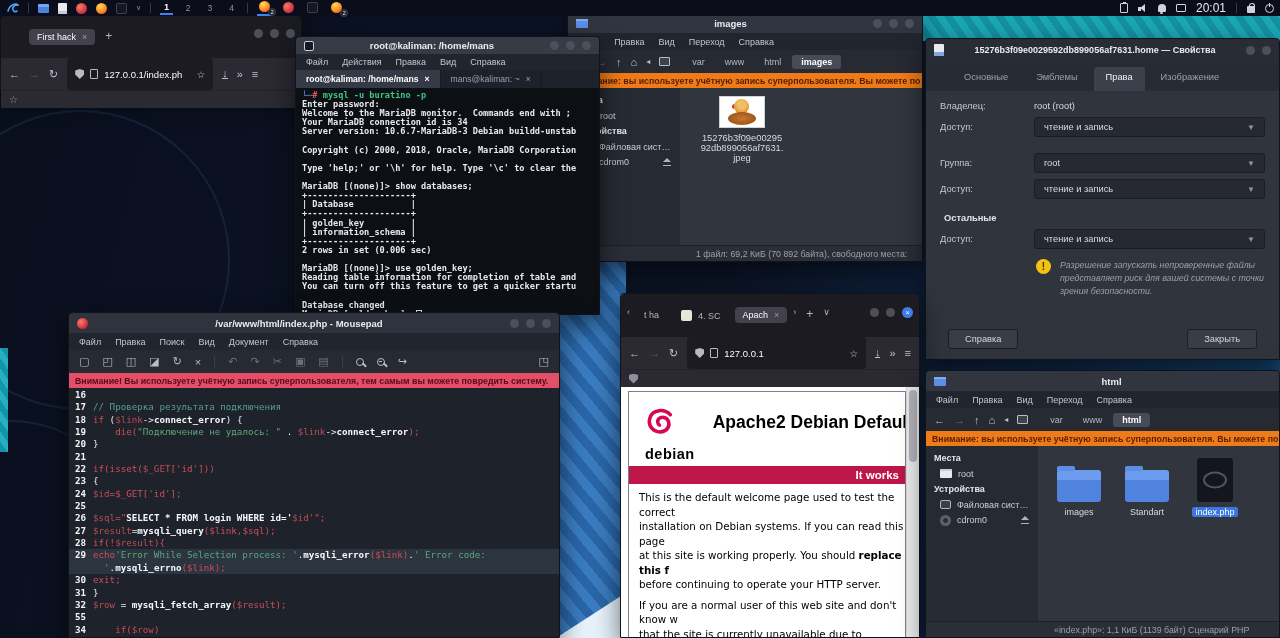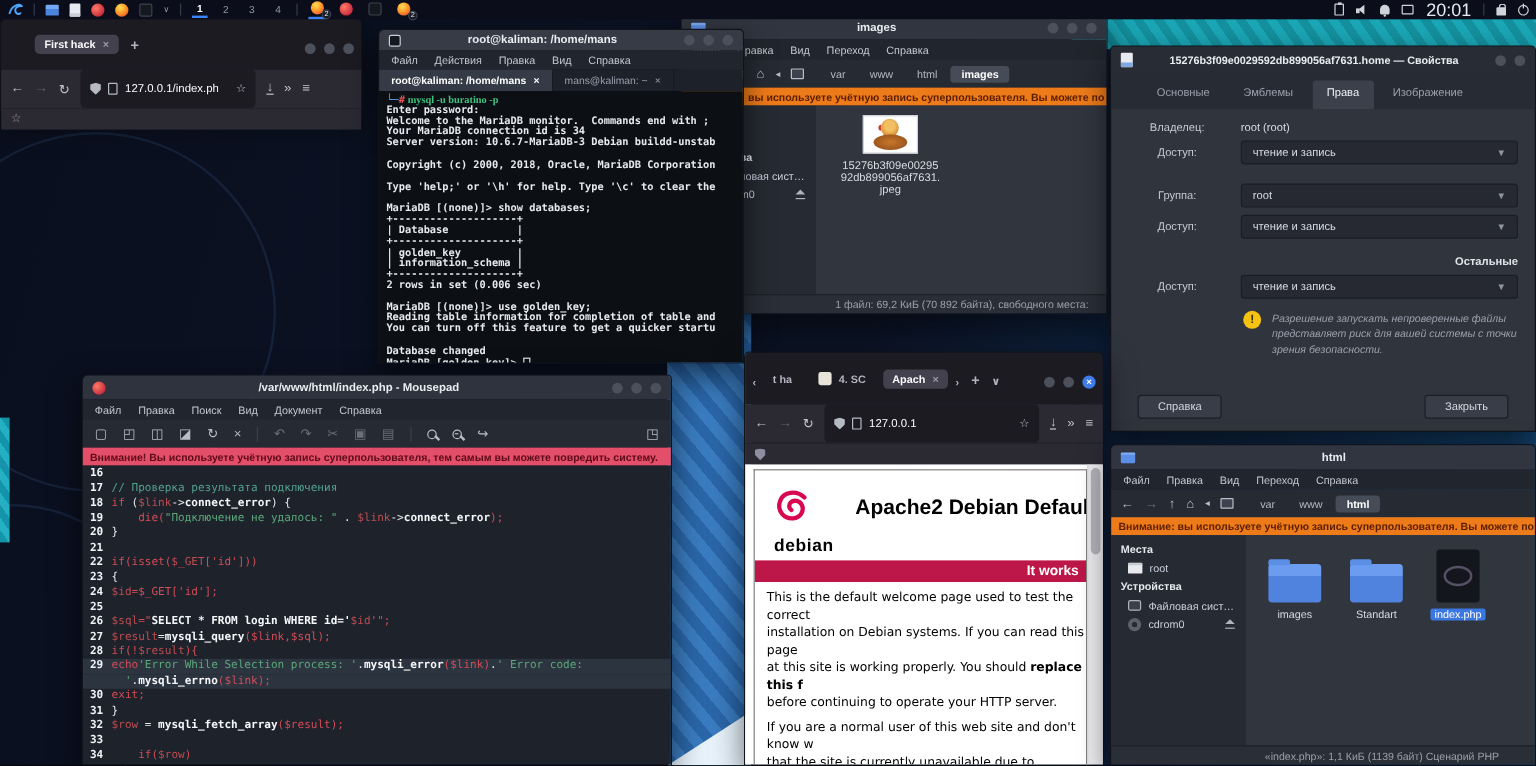--- a/index.html
+++ b/index.html
@@ -61,30 +61,30 @@
   .tr-clip { width:8px; height:10px; border:1px solid #cfd3da; border-radius:1px; position:relative; }
   .tr-clip::before { content:""; position:absolute; top:-2px; left:2px; width:3px; height:2px; background:#cfd3da; }
   .tr-vol { position:relative; width:10px; height:9px; }
   .tr-vol::before { content:""; position:absolute; left:0; top:3px; width:3px; height:4px; background:#cfd3da; }
   .tr-vol::after { content:""; position:absolute; left:2px; top:0; border-top:4.5px solid transparent;
     border-bottom:4.5px solid transparent; border-right:5px solid #cfd3da; }
   .tr-bell { width:8px; height:8px; background:#cfd3da; border-radius:50% 50% 15% 15%; position:relative; }
   .tr-bell::after { content:""; position:absolute; left:2.5px; bottom:-2px; width:2.5px; height:2px;
     border-radius:50%; background:#cfd3da; }
   .tr-scr { width:10px; height:8px; border:1px solid #cfd3da; border-radius:1px; }
-  .clock { color:#e4e8ef; font-size:15px; }
+  .clock { color:#e4e8ef; font-size:12px; }
   .tr-bag { width:8px; height:7px; background:#cfd3da; border-radius:1px; position:relative; margin-top:3px; }
   .tr-bag::before { content:""; position:absolute; top:-3px; left:1.5px; width:4px; height:3px;
     border:1px solid #cfd3da; border-bottom:none; border-radius:3px 3px 0 0; }
   .tr-pow { width:9px; height:9px; border:1.3px solid #cfd3da; border-radius:50%; position:relative; }
   .tr-pow::before { content:""; position:absolute; left:2.6px; top:-2px; width:1.3px; height:4px; background:#cfd3da; }
 
   
-  .fftabs { display:flex; align-items:flex-end; background:#1c1b22; flex:0 0 25px; padding:13px 6px; gap:6px;
-    border-radius:4px 4px 0 0; color:#b6b3c0; font-size:9px;font-weight:bold; }
+  .fftabs { display:flex; align-items:flex-start; background:#1c1b22; flex:0 0 25px; padding:13px 6px; gap:6px;
+    border-radius:4px 4px 0 0; color:#b6b3c0; font-size:9px; }
   .fftab { display:flex; align-items:center; gap:6px; padding:3px 8px; border-radius:4px; white-space:nowrap; overflow:hidden; }
   .fftab.active { background:#42414d; color:#fbfbfe; }
   .tclose { color:#9d9aa8; }
   .ffplus { font-size:12px; color:#b6b3c0; padding:0 4px; }
   .ffnav { display:flex; align-items:center; background:#2b2a33; flex:0 0 31px; padding:0 8px; gap:9px; }
   .navic { color:#c3c1cc; font-size:11px; }
   .navic.dim { color:#5f5e6a; }
   .dl { border-bottom:1.5px solid #c3c1cc; line-height:9px; }
   .urlbar { display:flex; align-items:center; gap:6px; background:#1c1b22; border-radius:4px;
     height:16px; padding:16px 8px; color:#fbfbfe; font-size:9.5px;justify-content:center; }
@@ -100,21 +100,21 @@
   
   #term .titlebar { background:#363b46; flex-basis:17px; }
   .term-ic { width:10px; height:10px; background:#15181f; border:1px solid #c9ced8; border-radius:2px; }
   #term .menubar { flex-basis:16px; }
   .ttabs { display:flex; background:#1d212a; flex:0 0 18px; font-size:8.6px; color:#99a0ad; }
   .ttab { display:flex; align-items:center; gap:6px; padding:0 10px; border-right:1px solid #161a21; }
   .ttab.active { background:#343b47; color:#fff; font-weight:bold; }
   .tbody { flex:1; background:#0c1015; padding:3px 6px; font-family:"DejaVu Sans Mono",monospace;
     font-weight:bold; overflow:hidden; }
   .trow { height:9.12px; line-height:9.12px; font-size:8.6px; white-space:pre; }
-  .tt-t { color:#e6e9ed; } .tt-pb { color:#5d9ae8; } .tt-pr { color:#e05555; } .tt-cm { color:#3fc380;font-family:Liberation Serif, serif; }
+  .tt-t { color:#e6e9ed; } .tt-pb { color:#5d9ae8; } .tt-pr { color:#e05555; } .tt-cm { color:#3fc380; }
   .tt-cur { display:inline-block; width:6px; height:8px; border:1px solid #dfe3e8; vertical-align:-1px; }
 
   
   .toolbar { display:flex; align-items:center; gap:9px; background:#262a33; padding:0 8px;
     flex:0 0 23px; color:#b9bdc5; font-size:11px; }
   .crumbs { display:flex; gap:2px; margin-left:4px; font-size:9px; align-items:center; }
   .crumb { padding:2px 9px; color:#b3b8c0; }
   .crumb.active { background:#454b57; border-radius:3px; color:#fff; font-weight:bold; }
   .fmbody { flex:1; display:flex; overflow:hidden; background:#31353e; }
   .fmside { width:112px; background:#262a32; padding-top:4px; font-size:9px; flex:0 0 auto; }
@@ -151,26 +151,26 @@
 
   
   #props { background:#30343d; }
   #props .titlebar { background:#282c35; flex-basis:22px; font-size:9px; }
   .file-ic { width:10px; height:12px; background:#e8eaee; border-radius:1px; box-shadow:inset 0 -4px 0 #7fa8e0; }
   .ptabs { display:flex; gap:4px; padding:6px 10px 0 26px; background:#272b33; flex:0 0 30px; font-size:9.3px; }
   .ptab { padding:5px 12px; color:#9aa0ac; border-radius:3px 3px 0 0; }
   .ptab.active { background:#3b404b; color:#f0f2f6; }
   .pbody { flex:1; padding:10px 14px 0 14px; font-size:9.3px; color:#c3c8d1; display:flex; flex-direction:column; }
   .prow { display:flex; align-items:center; margin-bottom:6px; }
-  .plabel { width:82px; text-align:center; margin-right:12px; flex:0 0 auto; }
+  .plabel { width:82px; text-align:left; margin-right:12px; flex:0 0 auto; }
   .pval { color:#d6dae2; }
   .psel { flex:1; background:#262932; border:1px solid #1b1d24; border-radius:3px; height:20px;
     display:flex; align-items:center; padding:0 9px; color:#d6dae2; }
   .psel .caret { margin-left:auto; color:#8e95a1; font-size:8px; }
-  .phead { font-weight:bold; color:#dfe3ea; margin:8px 0 6px 4px;text-align:right; }
+  .phead { font-weight:bold; color:#dfe3ea; margin:8px 0 6px 4px; }
   .checkbox { width:11px; height:11px; border:1px solid #5a6070; background:#2a2d36; border-radius:2px;
     margin-right:8px; flex:0 0 auto; }
   .warnic { width:15px; height:15px; border-radius:50%; background:#f5c211; color:#3a2c00; font-weight:bold;
     text-align:center; line-height:15px; font-size:10px; flex:0 0 auto; }
   .pwarn { display:flex; gap:9px; margin:4px 0 0 96px; align-items:flex-start; }
   .pwarn div { font-style:italic; font-size:8.8px; color:#9aa0ac; line-height:1.5; max-width:240px; }
   .pfooter { display:flex; justify-content:space-between; padding:8px 8px 10px 8px; margin-top:auto; }
   .btn { background:#383d47; border:1px solid #1c1f26; border-radius:3px; padding:4px 16px;
     color:#d2d6de; font-size:9.3px; }
 
@@ -205,21 +205,21 @@
     font-size:11.5px; margin:4px 0 0 -10px; }
   .apara { margin-top:6px; font-size:10.3px; color:#000; line-height:14.5px;
     font-family:"DejaVu Sans",sans-serif; }
   .a-n { font-weight:normal; } .a-b { font-weight:bold; }
   .ascroll { position:absolute; right:0; top:0; width:13px; bottom:0; background:#ebebee; border-left:1px solid #d8d8db; }
   .athumb { position:absolute; top:3px; left:2px; width:8px; height:72px; background:#b2b2b9; border-radius:4px; }
 
   
   #ff1 { left:0; top:15px; width:302px; height:77px; z-index:1; }
   #fm-images { left:567px; top:12px; width:356px; height:250px; z-index:2; }
-  #term { left:295px; top:24px; width:305px; height:279px; z-index:3;margin-left:20px; }
+  #term { left:295px; top:36px; width:305px; height:279px; z-index:3; }
   #props { left:925px; top:38px; width:355px; height:322px; z-index:4; }
   #mousepad { left:68px; top:312px; width:492px; height:326px; z-index:5; }
   #ff2 { left:620px; top:293px; width:300px; height:345px; z-index:5; }
   #fm-html { left:925px; top:370px; width:355px; height:268px; z-index:6; }
 </style>
 </head>
 <body>
 
 <div id="screen">
 
@@ -491,21 +491,21 @@
         <div class="crow"><span class="gut">24</span><span><span class="tk-v">$id</span><span class="tk-k">=$_GET['id'];</span></span></div>
         <div class="crow"><span class="gut">25</span><span>&nbsp;</span></div>
         <div class="crow"><span class="gut">26</span><span><span class="tk-v">$sql</span><span class="tk-k">="</span><span class="tk-w">SELECT * FROM login WHERE id='</span><span class="tk-v">$id</span><span class="tk-k">'";</span></span></div>
         <div class="crow"><span class="gut">27</span><span><span class="tk-v">$result</span><span class="tk-p">=</span><span class="tk-w">mysqli_query</span><span class="tk-k">($link,$sql);</span></span></div>
         <div class="crow"><span class="gut">28</span><span><span class="tk-k">if(!</span><span class="tk-v">$result</span><span class="tk-k">){</span></span></div>
         <div class="crow hl"><span class="gut">29</span><span><span class="tk-k">echo</span><span class="tk-s">'Error While Selection process: '</span><span class="tk-p">.</span><span class="tk-w">mysqli_error</span><span class="tk-k">($link)</span><span class="tk-p">.</span><span class="tk-s">' Error code:</span></span></div>
         <div class="crow hl"><span class="gut"></span><span><span class="tk-s">  '</span><span class="tk-p">.</span><span class="tk-w">mysqli_errno</span><span class="tk-k">($link);</span></span></div>
         <div class="crow"><span class="gut">30</span><span><span class="tk-k">exit;</span></span></div>
         <div class="crow"><span class="gut">31</span><span><span class="tk-p">}</span></span></div>
         <div class="crow"><span class="gut">32</span><span><span class="tk-v">$row</span><span class="tk-p"> = </span><span class="tk-w">mysqli_fetch_array</span><span class="tk-k">($result);</span></span></div>
-        <div class="crow"><span class="gut">33</span><span>&nbsp;</span></div>
+        <div class="crow"><span class="gut">55</span><span>&nbsp;</span></div>
         <div class="crow"><span class="gut">34</span><span><span class="tk-p">    </span><span class="tk-k">if(</span><span class="tk-v">$row</span><span class="tk-k">)</span></span></div>
       </div>
   </div>
 
   <div class="win" id="ff2">
     <div class="fftabs">
       <span>‹</span>
       <div class="fftab" style="max-width:44px">
         <span>t ha</span>
       </div>

